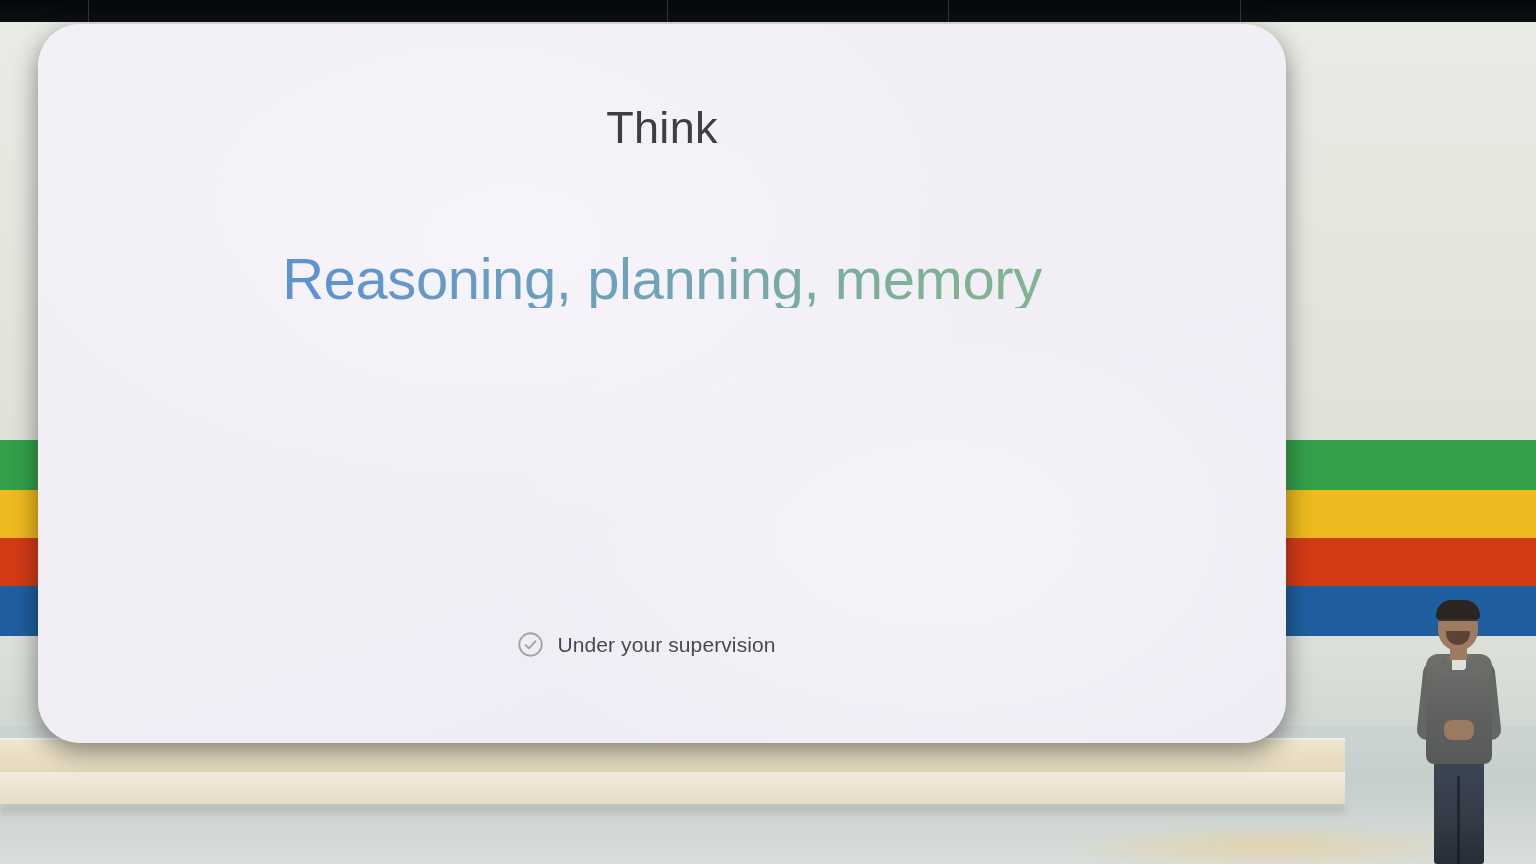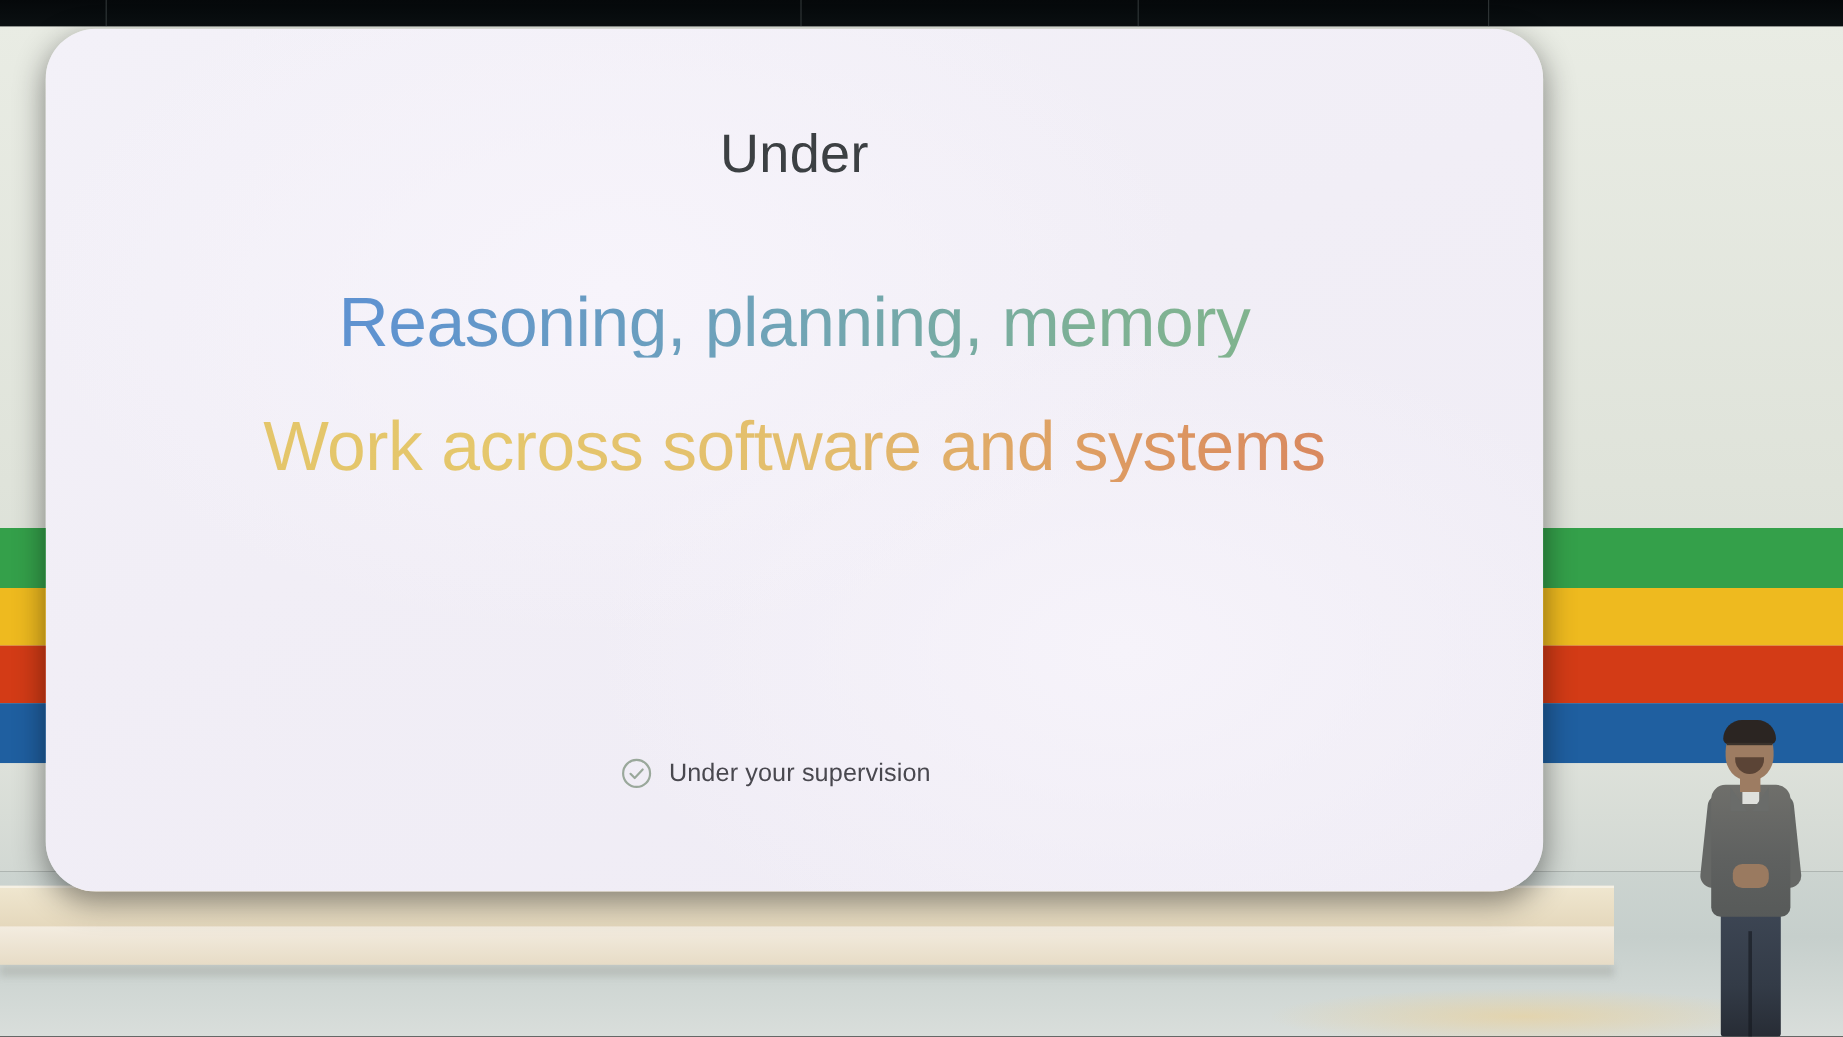--- a/index.html
+++ b/index.html
@@ -230,21 +230,21 @@
     text-align: center;
     font-size: 45px;
     font-weight: 400;
     letter-spacing: 0.3px;
     color: #3c4043;
   }
 
   .lines {
     position: absolute;
     left: 0;
-    top: 216px;
+    top: 226px;
     width: 1248px;
     text-align: center;
   }
 
   .grad-line {
     display: block;
     width: 100%;
     text-align: center;
     font-size: 58px;
     font-weight: 400;
@@ -327,25 +327,24 @@
     <div class="p-hands"></div>
     <div class="p-neck"></div>
     <div class="p-head"></div>
     <div class="p-beard"></div>
     <div class="p-hair"></div>
     <div class="p-glasses"></div>
   </div>
 
   <div class="slide">
 
-    <div class="slide-title">Under</div>
+    <div class="slide-title">Think</div>
 
     <div class="lines">
       <span class="grad-line grad-line-1">Reasoning, planning, memory</span>
-      <span class="grad-line grad-line-3">Work across software and systems</span>
     </div>
 
     <div class="supervision">
       <svg class="check-icon" viewBox="0 0 24 24" fill="none">
         <circle cx="12" cy="12" r="9.3" stroke="#9aa89b" stroke-width="1.5"></circle>
         <path d="M7.8 12.3l2.9 2.9 5.5-5.9" stroke="#9aa89b" stroke-width="1.5" stroke-linecap="round" stroke-linejoin="round"></path>
       </svg>
       <span class="supervision-label">Under your supervision</span>
     </div>
 

